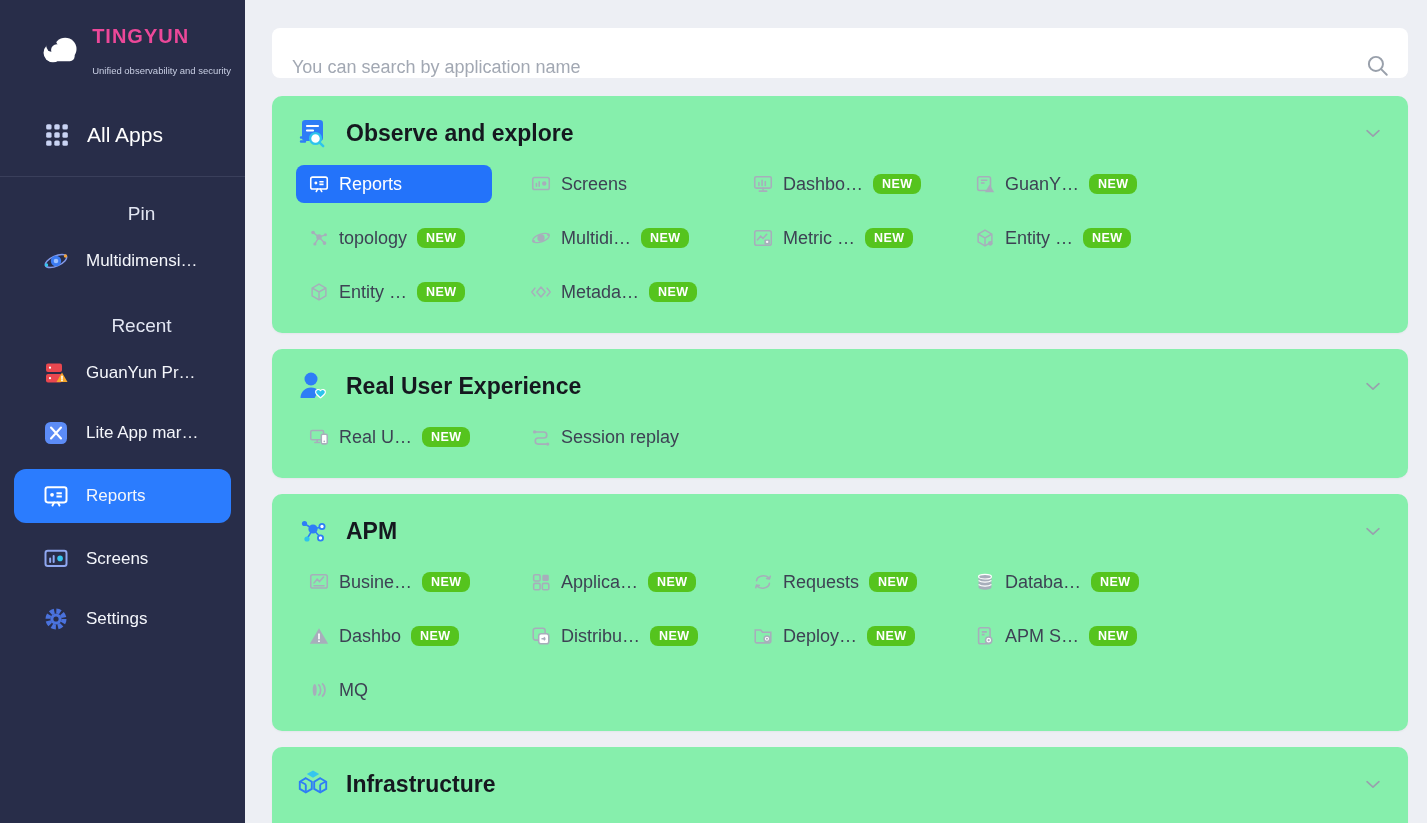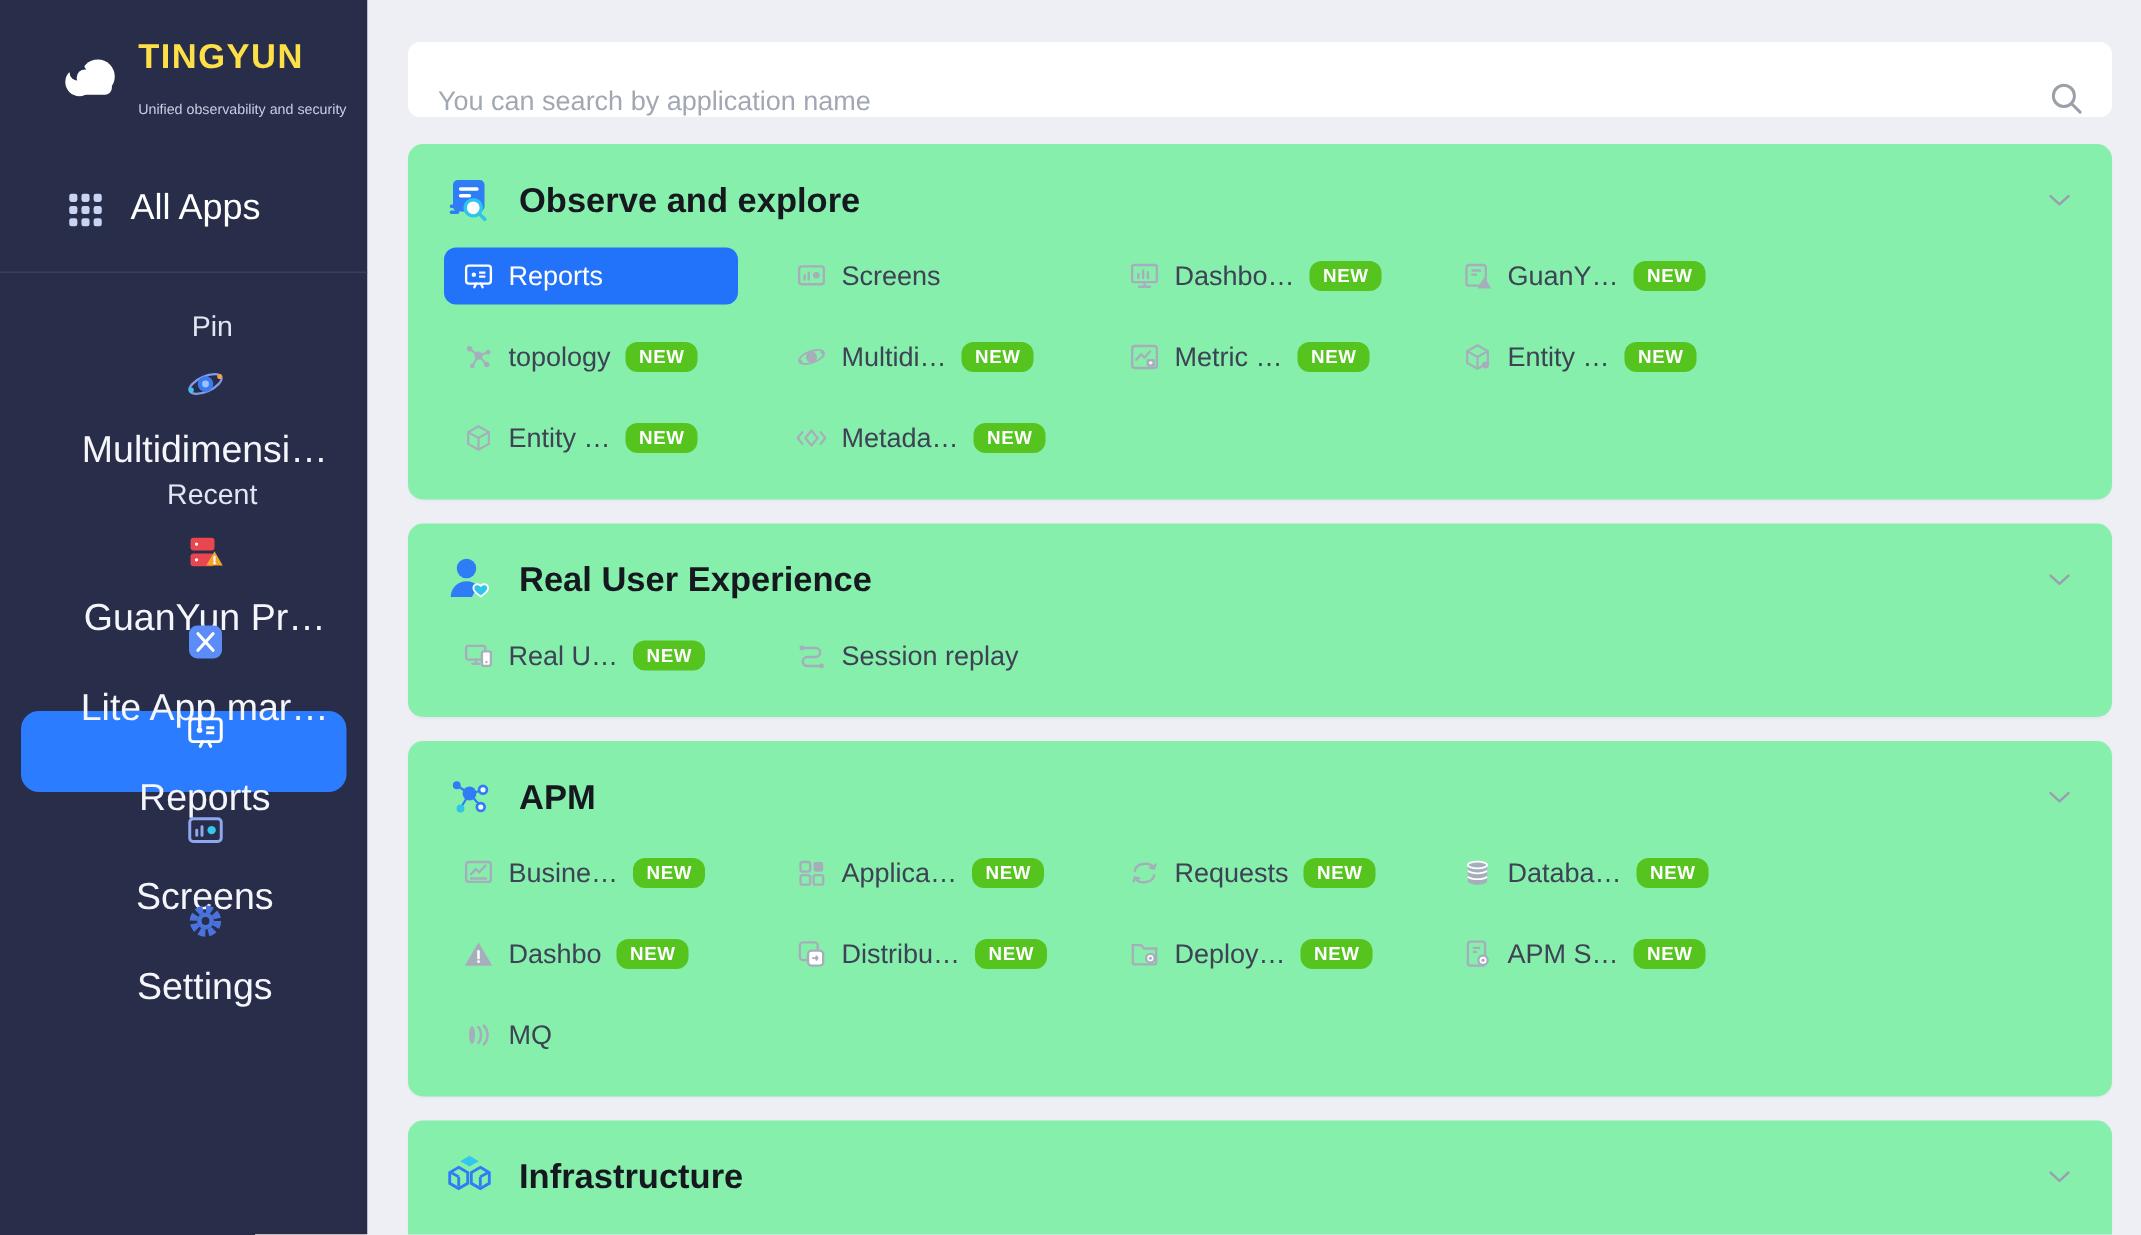--- a/index.html
+++ b/index.html
@@ -4,29 +4,29 @@
 <style>
   * { box-sizing: border-box; margin: 0; padding: 0; }
   html,body { width:1427px; height:823px; overflow:hidden;
     font-family:"Liberation Sans", sans-serif; background:#edeff4; }
   .app { display:flex; width:1427px; height:823px; }
 
   
   .sidebar { width:245px; min-width:245px; height:823px; background:#282d49; color:#f2f4fa; }
   .logo { display:flex; align-items:center; gap:9px; margin:26px 14px 0 36px; }
   .logo-cloud { width:50px; height:38px; }
-  .brand-name { font-size:23px; font-weight:bold; color:#fde047; letter-spacing:1px; line-height:1; }
+  .brand-name { font-size:20px; font-weight:bold; color:#ec4899; letter-spacing:1px; line-height:1; }
   .brand-tag { font-size:9.5px; color:#c8cee3; margin-top:19px; white-space:nowrap; }
-  .allapps { display:flex; align-items:flex-end; gap:17px; margin:46px 0 0 44px;
-    font-size:24px; color:#fff; cursor:pointer; }
+  .allapps { display:flex; align-items:center; gap:17px; margin:46px 0 0 44px;
+    font-size:21px; color:#fff; cursor:pointer; }
   .divider { height:1px; background:#3a3f5b; margin-top:28px; }
   .group-label { margin:26px 0 0 38px; font-size:19px; color:#e2e6f2;text-align:center; }
   .snav { display:flex; align-items:center; gap:16px; height:48px; margin:12px 14px 0;
-    padding-left:28px; border-radius:12px; font-size:25px; color:#f4f6fb; cursor:pointer;
-    white-space:nowrap;flex-direction:column; }
+    padding-left:28px; border-radius:12px; font-size:17px; color:#f4f6fb; cursor:pointer;
+    white-space:nowrap; }
   .snav.active { background:#2b7cfe; height:54px; }
   .icn { display:inline-flex; width:22px; height:22px; flex:none; color:#a7aebb; }
   .icn svg { width:100%; height:100%; display:block; }
   .icn.i26 { width:26px; height:26px; }
   .icn.i28 { width:28px; height:28px; }
   .icn.i34 { width:34px; height:34px; }
 
   
   .main { flex:1; background:#edeff4; padding:28px 19px 0 27px; }
   .searchbar { height:50px; background:#fff; border-radius:8px; display:flex;

